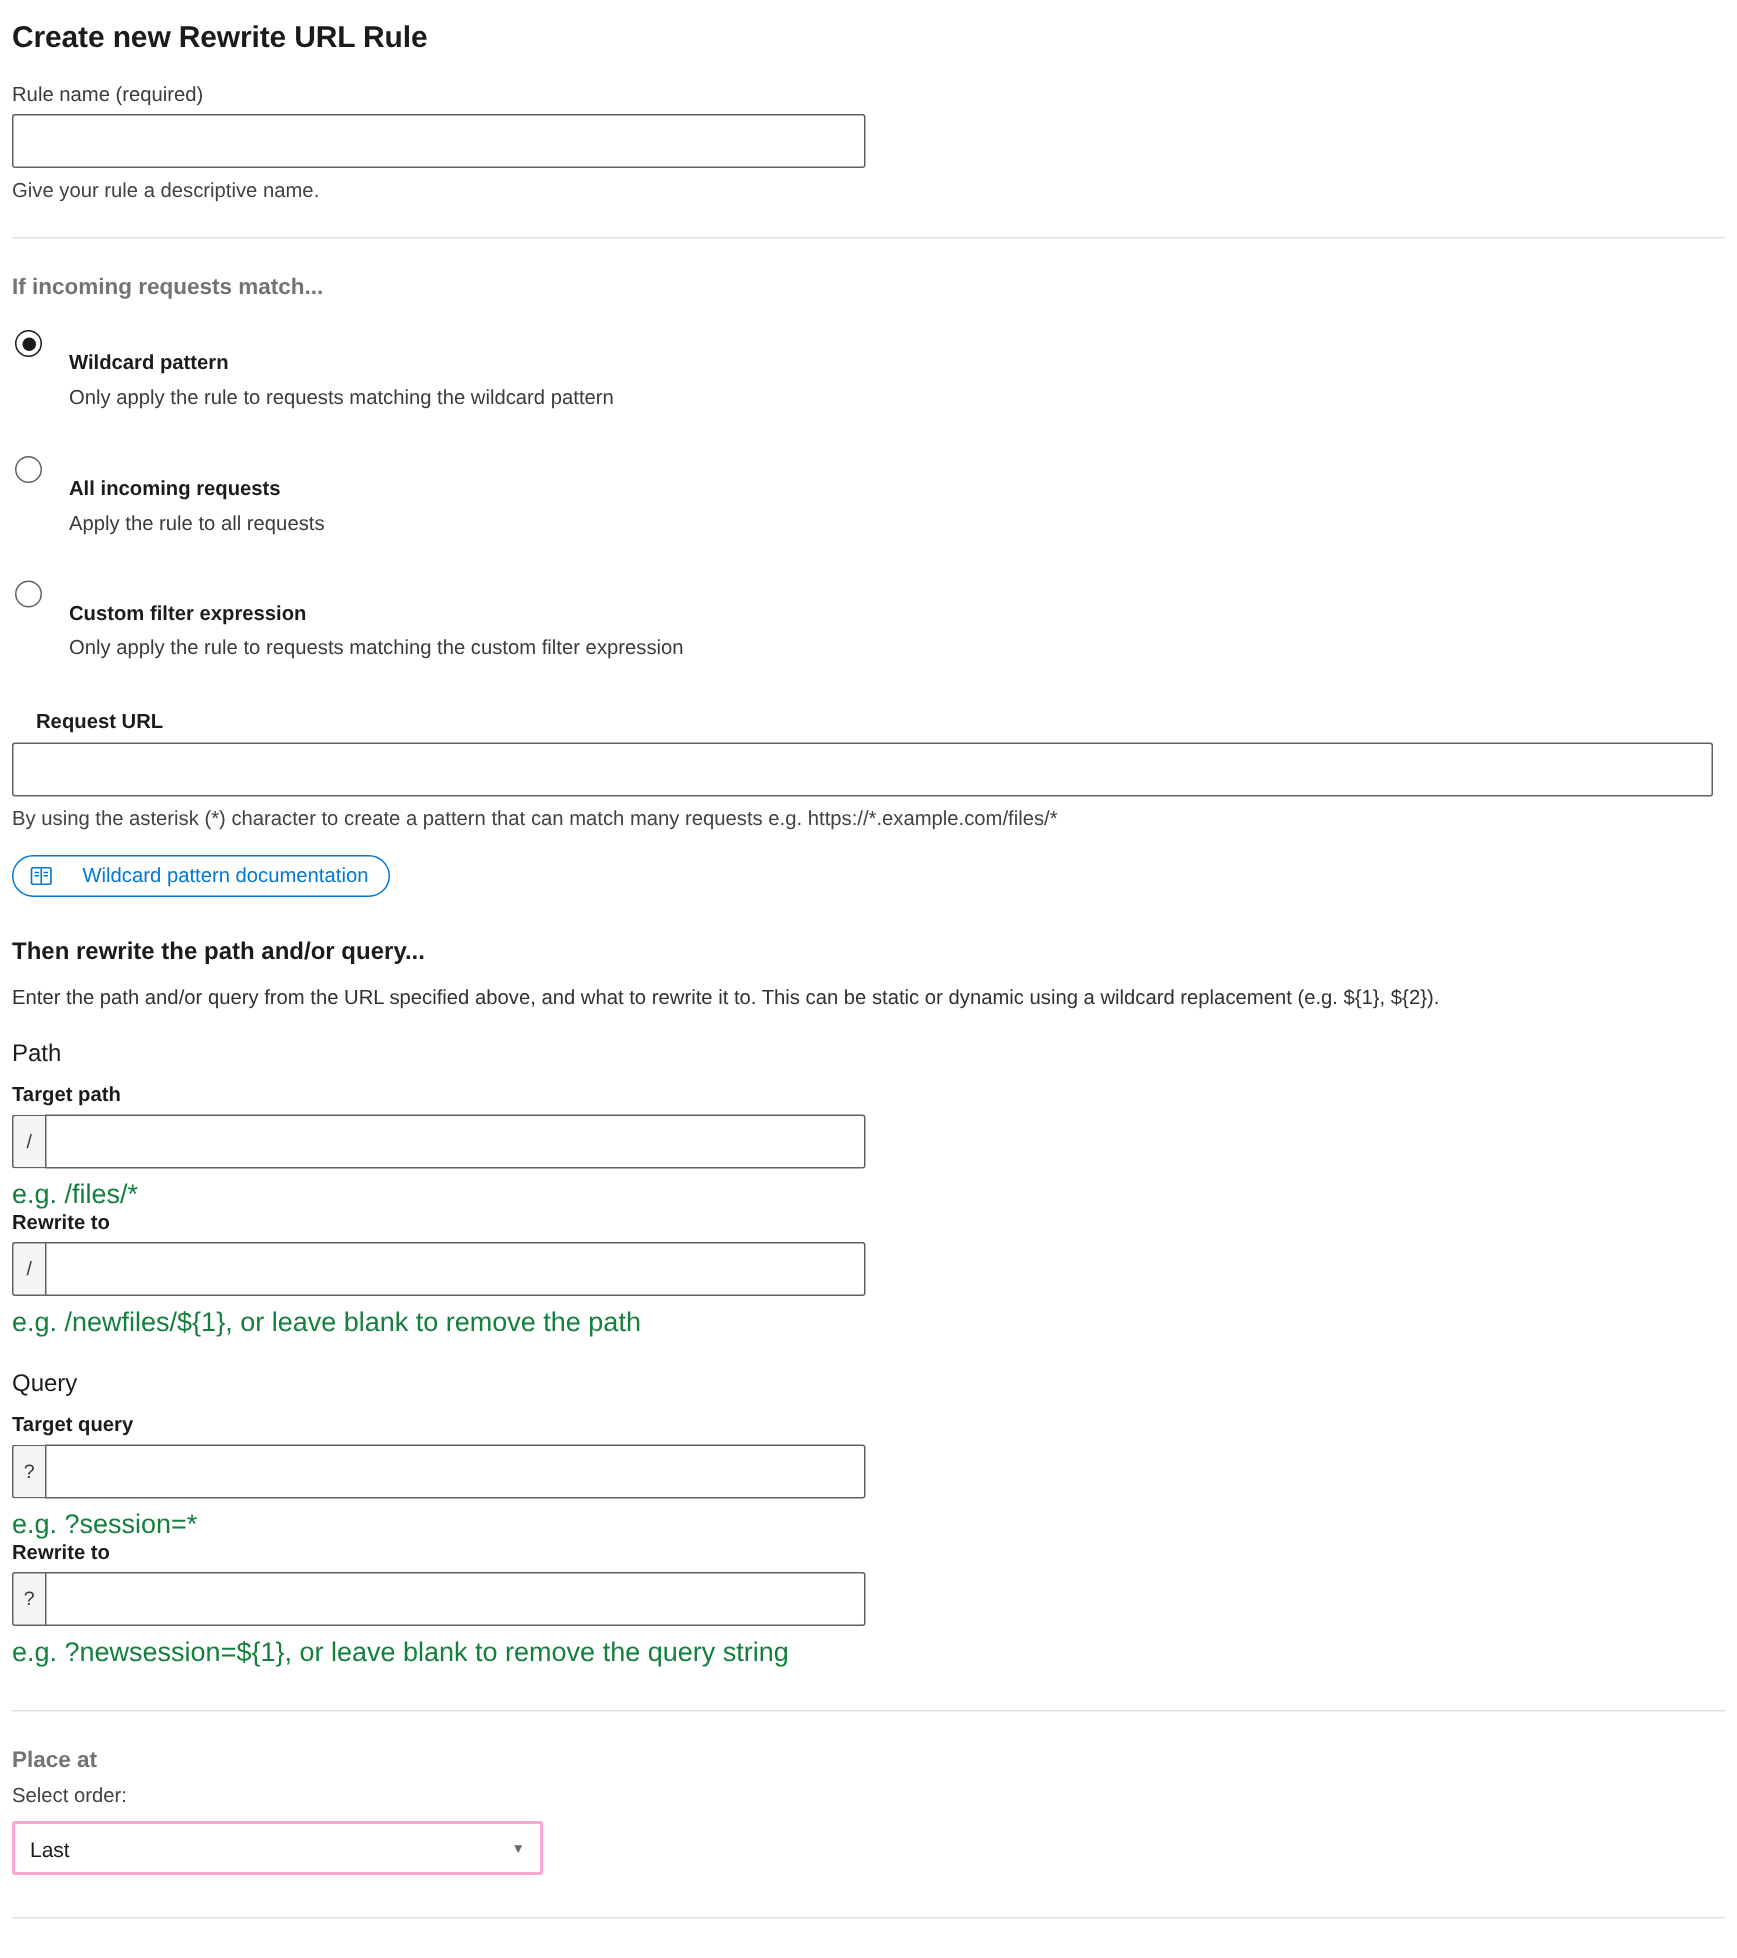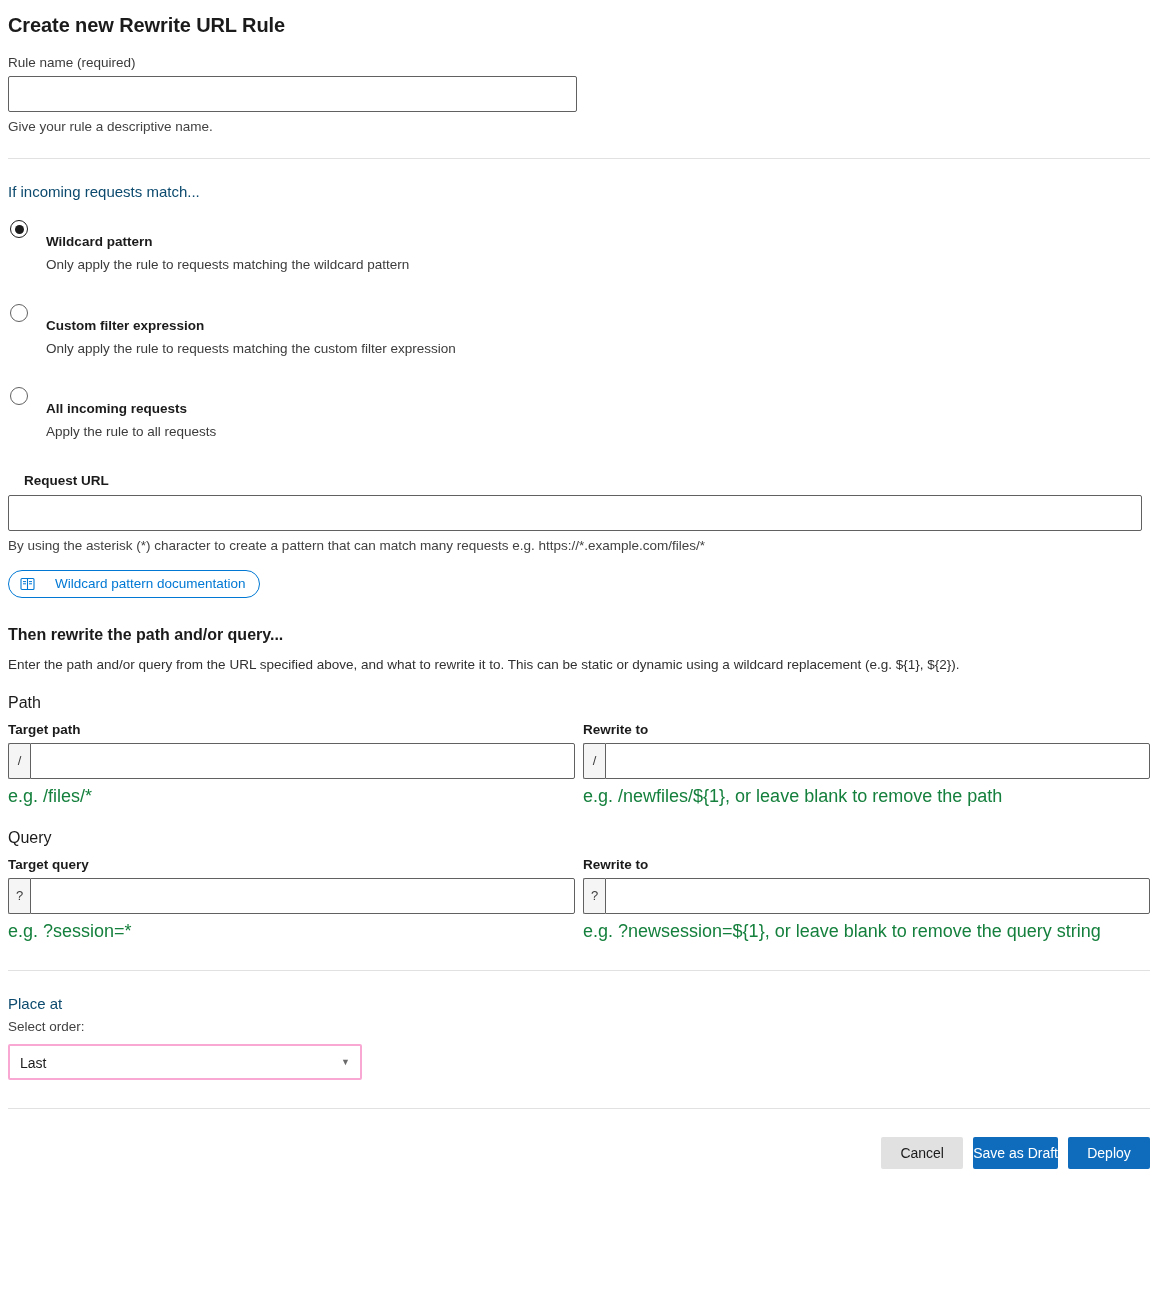--- a/index.html
+++ b/index.html
@@ -50,22 +50,22 @@
     color: #424242;
     margin-top: 7px;
   }
   .divider {
     border: none;
     border-top: 1px solid #e1e1e1;
     margin: 24px 0 0 0;
   }
   .section-heading {
     font-size: 15px;
-    font-weight: normal;
-    color: #0c4a6e;
+    font-weight: bold;
+    color: #737373;
     margin: 24px 0 0 0;
   }
   .radio-group { margin-top: 18px; }
   .radio-row {
     display: flex;
     align-items: flex-start;
     margin-bottom: 26px;
     cursor: pointer;
   }
   .radio-row:last-child { margin-bottom: 0; }
@@ -141,20 +141,21 @@
   }
   .group-heading {
     font-size: 16px;
     color: #1b1b1b;
     margin: 22px 0 0 0;
   }
   .cols {
     display: flex;
     gap: 0;
     margin-top: 10px;
+    flex-direction: column;
   }
   .col { width: 569px; }
   .col:first-child { margin-right: 8px; }
   .small-label {
     font-size: 13.5px;
     font-weight: bold;
     color: #1b1b1b;
     margin-bottom: 6px;
   }
   .prefix-field {
@@ -275,30 +276,30 @@
       <span class="radio-mark checked"></span>
       <span class="radio-texts">
         <span class="radio-title">Wildcard pattern</span>
         <span class="radio-desc">Only apply the rule to requests matching the wildcard pattern</span>
       </span>
     </div>
 
     <div class="radio-row">
       <span class="radio-mark"></span>
       <span class="radio-texts">
-        <span class="radio-title">Custom filter expression</span>
-        <span class="radio-desc">Only apply the rule to requests matching the custom filter expression</span>
+        <span class="radio-title">All incoming requests</span>
+        <span class="radio-desc">Apply the rule to all requests</span>
       </span>
     </div>
 
     <div class="radio-row">
       <span class="radio-mark"></span>
       <span class="radio-texts">
-        <span class="radio-title">All incoming requests</span>
-        <span class="radio-desc">Apply the rule to all requests</span>
+        <span class="radio-title">Custom filter expression</span>
+        <span class="radio-desc">Only apply the rule to requests matching the custom filter expression</span>
       </span>
     </div>
 
   </div>
 
   <div class="bold-label">Request URL</div>
   <input id="request-url-input" class="text-input" type="text" placeholder="" style="">
   <div class="hint">By using the asterisk (*) character to create a pattern that can match many requests e.g. https://*.example.com/files/*</div>
 
   <a class="doc-link">

